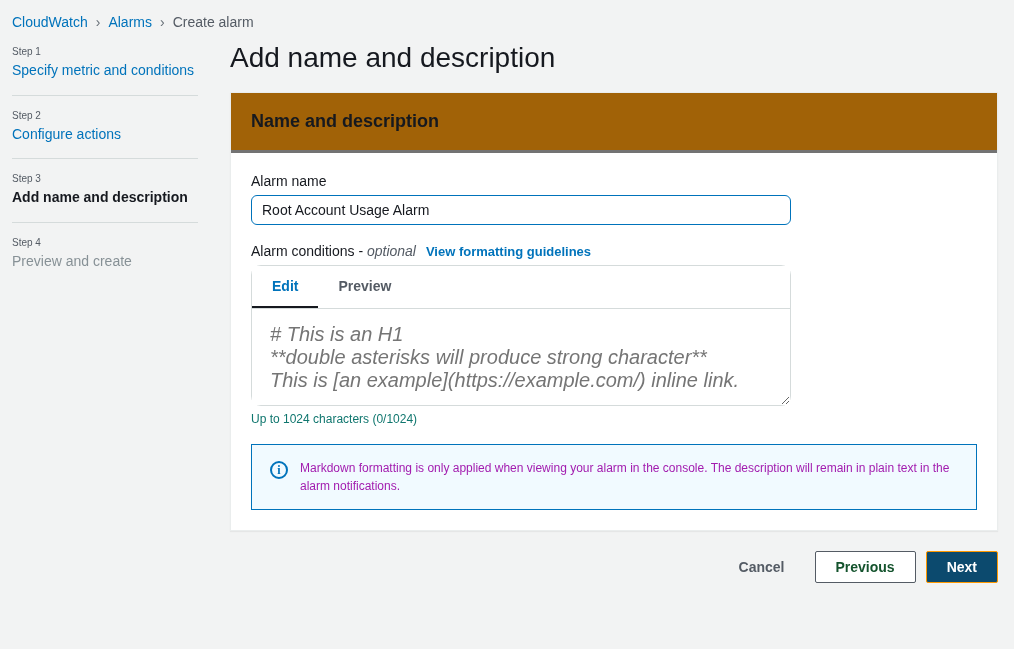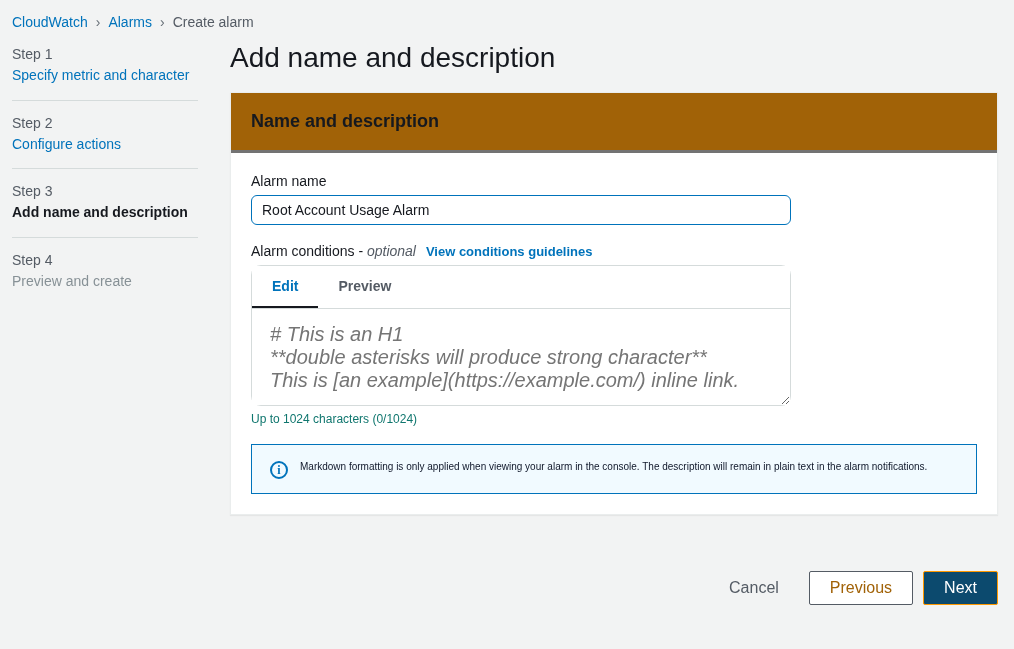--- a/index.html
+++ b/index.html
@@ -31,21 +31,21 @@
   }
 
   
   .sidebar {
     width: 190px;
     flex: 0 0 190px;
     padding: 4px 0 0 4px;
   }
   .step-block { padding: 4px 0 14px 0; border-bottom:1px solid #d5dbdb; margin-bottom:10px; }
   .step-block:last-child { border-bottom:none; }
-  .step-num { color:#545b64; font-size:14px; margin-bottom:4px; }
+  .step-num { color:#545b64; font-size:10px; margin-bottom:4px; }
   .step-title a { color:#0073bb; font-size:14px; line-height:1.4; }
   .step-title { font-size:14px; line-height:1.4; }
   .step-title.current { color:#16191f; font-weight:700; }
   .step-title.disabled { color:#879196; }
 
   
   .content { flex:1; padding-right: 8px; }
   h1.page-title { font-size:28px; font-weight:400; margin: 4px 0 18px 0; color:#16191f;}
   .panel {
     background:#fff;
@@ -133,60 +133,59 @@
     border:2px solid #0073bb;
     border-radius:50%;
     color:#0073bb;
     font-weight:700;
     font-size:12px;
     display:flex; align-items:center; justify-content:center;
     font-style:normal;
     font-family: Georgia, serif;
     margin-top:2px;
   }
-  .info-text { font-size:10px; color:#0f172a; line-height:1.5;}
+  .info-text { font-size:12px; color:#a21caf; line-height:1.5;}
 
   
   .footer-actions {
     display:flex;
     justify-content:flex-end;
     gap:10px;
     margin-top:6px;
     padding-bottom:4px;
   }
   .btn {
-    font-size:16px;
-    font-weight:400;
+    font-size:14px;
+    font-weight:700;
     padding: 7px 20px;
     border-radius:2px;
     cursor:pointer;
     border:1px solid transparent;
     background:transparent;
-    margin-top:36px;
   }
   .btn-link { color:#545b64; border:none; background:none;}
-  .btn-normal { color:#a16207; border:1px solid #545b64; background:#fff;}
+  .btn-normal { color:#14532d; border:1px solid #545b64; background:#fff;}
   .btn-primary { background:#0c4a6e; color:#fff; border:1px solid #ff9900;}
 </style>
 </head>
 <body>
 
 <div class="breadcrumb">
   <a>CloudWatch</a>
   <span class="sep">›</span>
   <a>Alarms</a>
   <span class="sep">›</span>
   <span class="current">Create alarm</span>
 </div>
 
 <div class="main-wrap">
   <nav class="sidebar">
     <div class="step-block">
       <div class="step-num">Step 1</div>
-      <div class="step-title"><a>Specify metric and character</a></div>
+      <div class="step-title"><a>Specify metric and conditions</a></div>
     </div>
     <div class="step-block">
       <div class="step-num">Step 2</div>
       <div class="step-title"><a>Configure actions</a></div>
     </div>
     <div class="step-block">
       <div class="step-num">Step 3</div>
       <div class="step-title current">Add name and description</div>
     </div>
     <div class="step-block">
@@ -205,21 +204,21 @@
       <div class="panel-body">
 
         <div class="form-group">
           <label class="form-label">Alarm name</label>
           <input type="text" class="text-input" value="Root Account Usage Alarm" style="">
         </div>
 
         <div class="form-group">
           <label class="form-label">
             <span>Alarm conditions - </span><span class="optional">optional</span>
-            <a class="guidelines-link">View conditions guidelines</a>
+            <a class="guidelines-link">View formatting guidelines</a>
           </label>
 
           <div class="desc-tabs-wrap">
             <div class="tabs-row">
               <div class="tab active">Edit</div>
               <div class="tab">Preview</div>
             </div>
             <textarea class="desc-area" placeholder="# This is an H1
 **double asterisks will produce strong character**
 This is [an example](https://example.com/) inline link." style=""></textarea>

